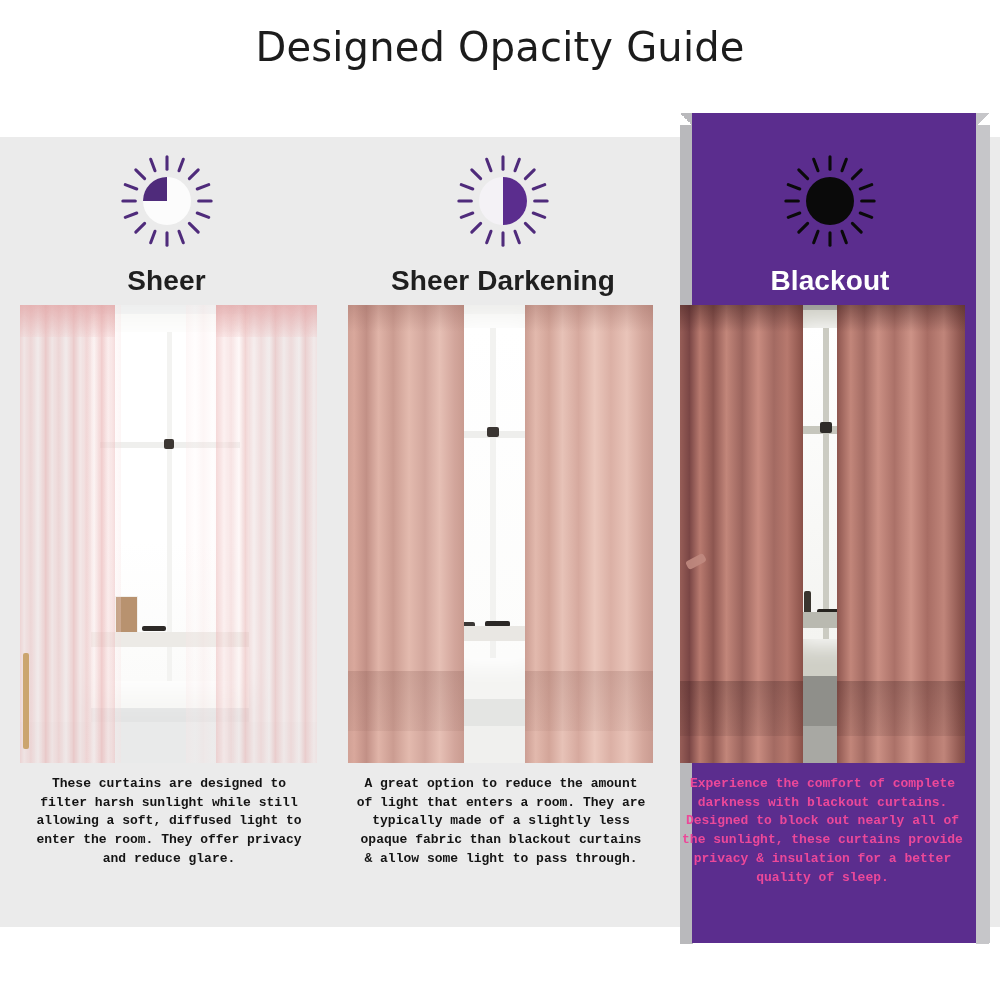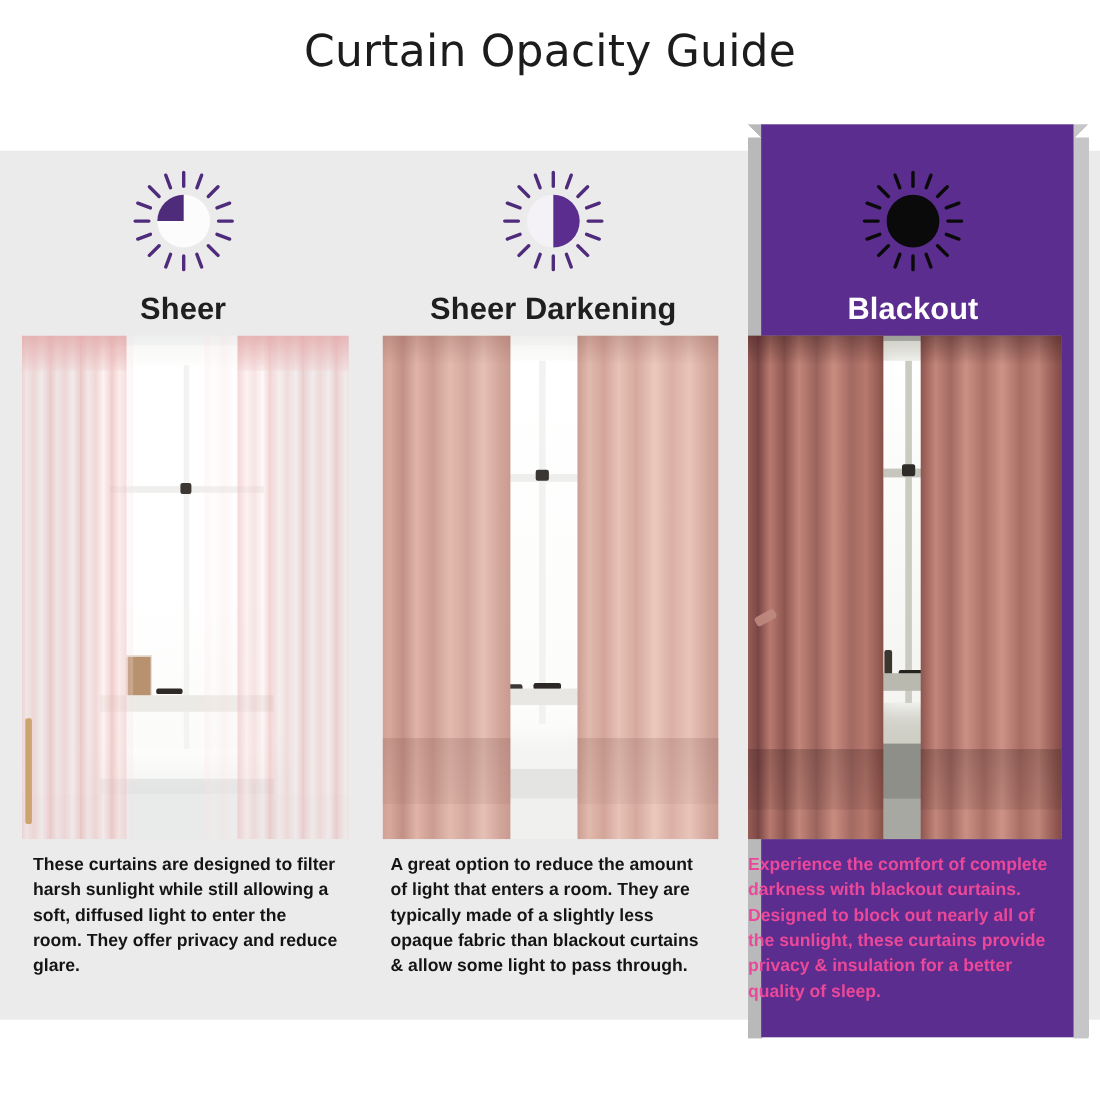--- a/index.html
+++ b/index.html
@@ -91,25 +91,26 @@
   .col-sheer    .photo-wrap { left: 20px;  width: 297px; }
   .col-room     .photo-wrap { left: 15px;  width: 305px; }
   .col-blackout .photo-wrap { left: 12px;  width: 285px; }
 
   .photo { position:absolute; inset:0; }
 
   
   .caption {
     position: absolute;
     top: 638px;
-    text-align: left;
-    font-size: 16px;
+    text-align: center;
+    font-size: 13px;
     font-weight: bold;
     line-height: 1.44;
     color: #141414;
+    font-family: Liberation Mono, monospace;
   }
   .col-sheer    .caption { left: 30px; width: 278px; }
   .col-room     .caption { left: 22px; width: 292px; }
   .col-blackout .caption { left: 12px; width: 285px; color:#ec4899; }
 
   
   .blackout-panel {
     position: absolute;
     left: 692px;
     top: 113px;
@@ -308,21 +309,21 @@
   .p-black .tieback { position:absolute; left:2%; top:55%; width:7%; height:2%;
     background:#c08a80; border-radius:3px; transform: rotate(-28deg); opacity:.9; }
   .p-black .hem-l { position:absolute; left:-3%; bottom:6%; width:46%; height:12%;
     background: linear-gradient(180deg, rgba(50,24,24,.25), rgba(50,24,24,.10)); }
   .p-black .hem-r { position:absolute; right:-3%; bottom:6%; width:48%; height:12%;
     background: linear-gradient(180deg, rgba(50,24,24,.25), rgba(50,24,24,.10)); }
 </style>
 </head>
 <body>
 
-<div class="page-title">Curtain Opacity Guide</div>
+<div class="page-title">Designed Opacity Guide</div>
 
 <div class="grey-band"></div>
 
 <div class="blackout-shadow-left"></div>
 <div class="blackout-shadow-right"></div>
 <div class="blackout-shadow-bevel-tl"></div>
 <div class="blackout-shadow-bevel-tr"></div>
 <div class="blackout-shadow-bevel-bl"></div>
 <div class="blackout-shadow-bevel-br"></div>
 <div class="blackout-panel"></div>

